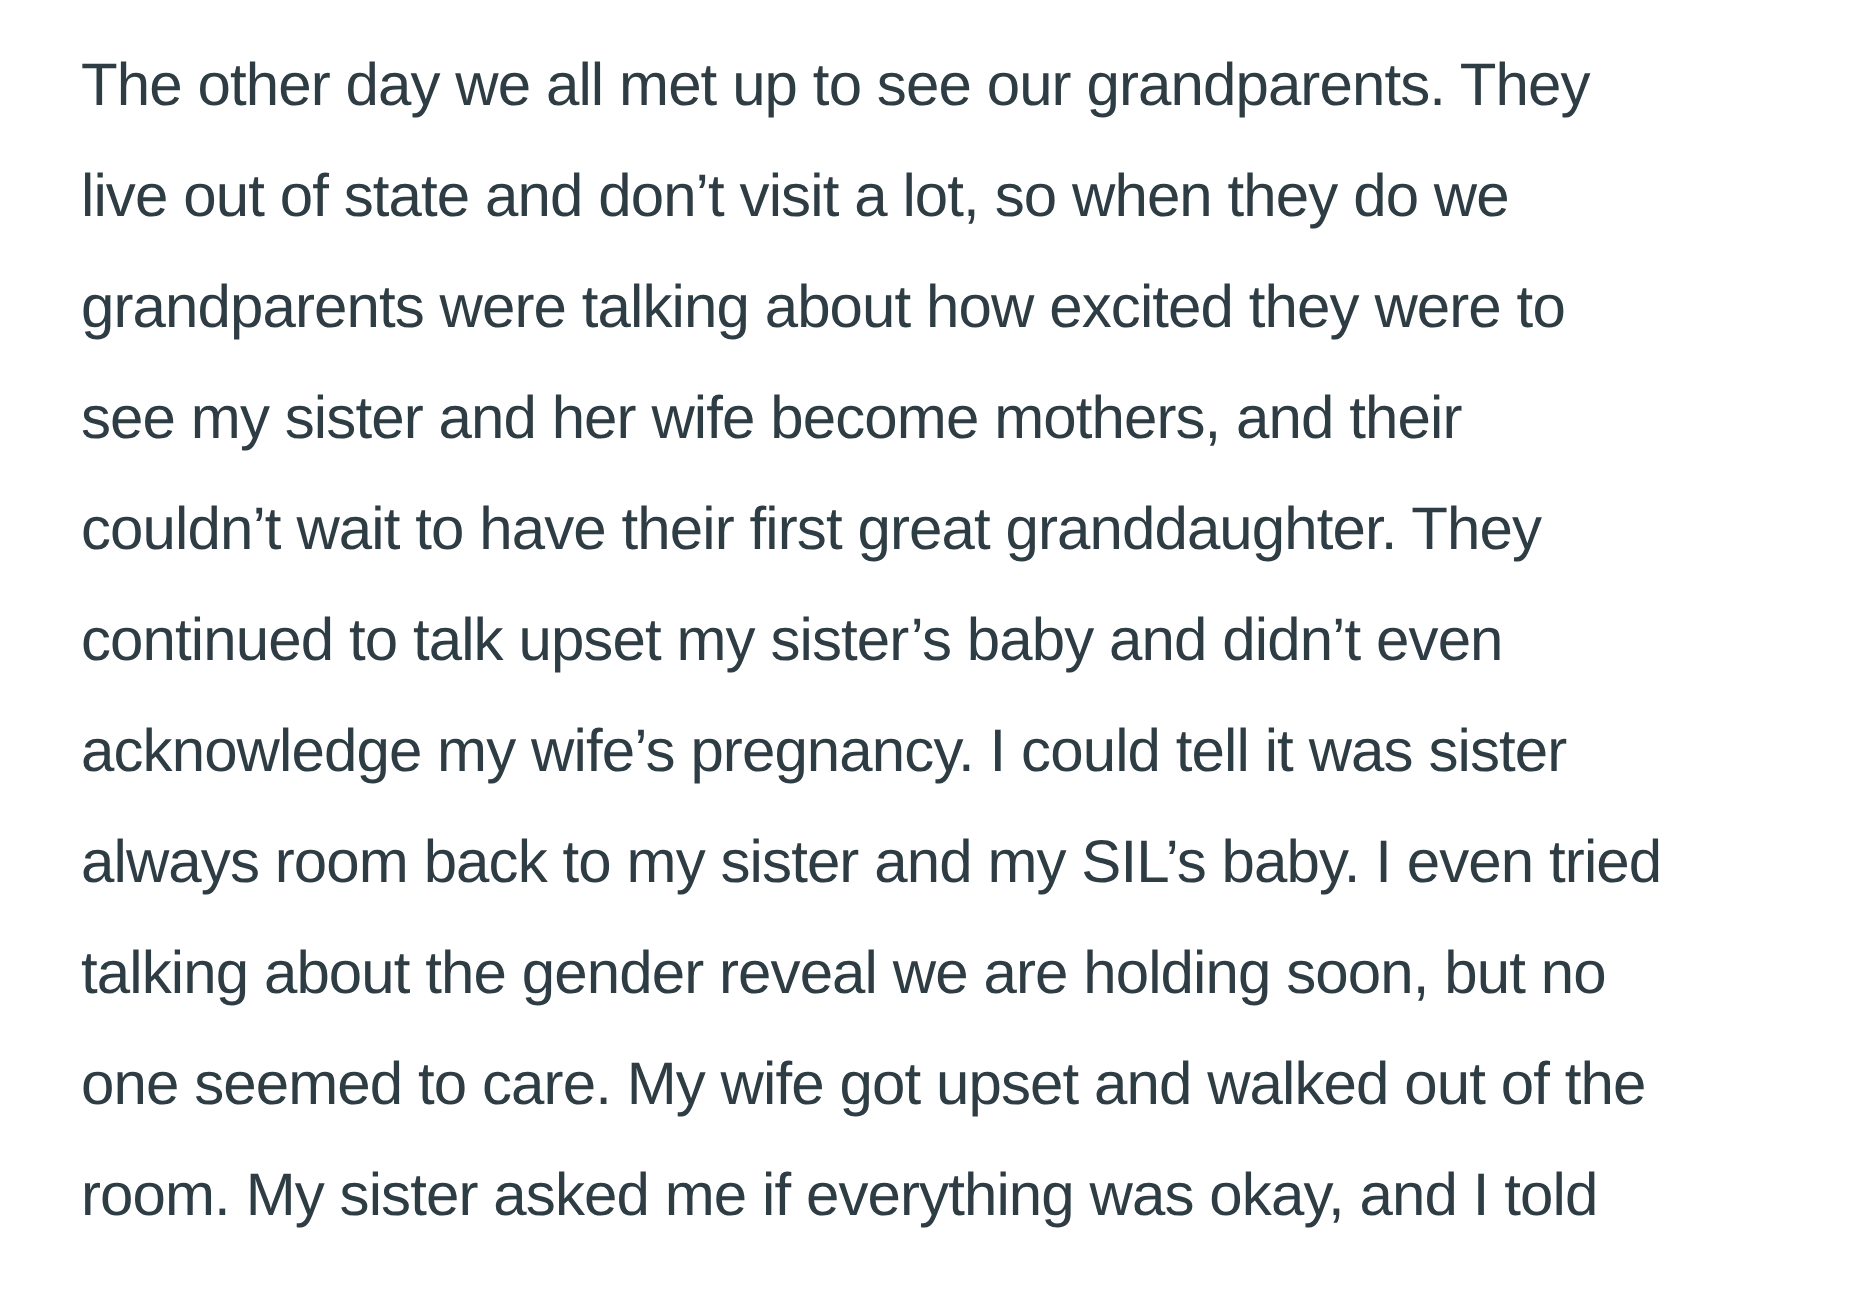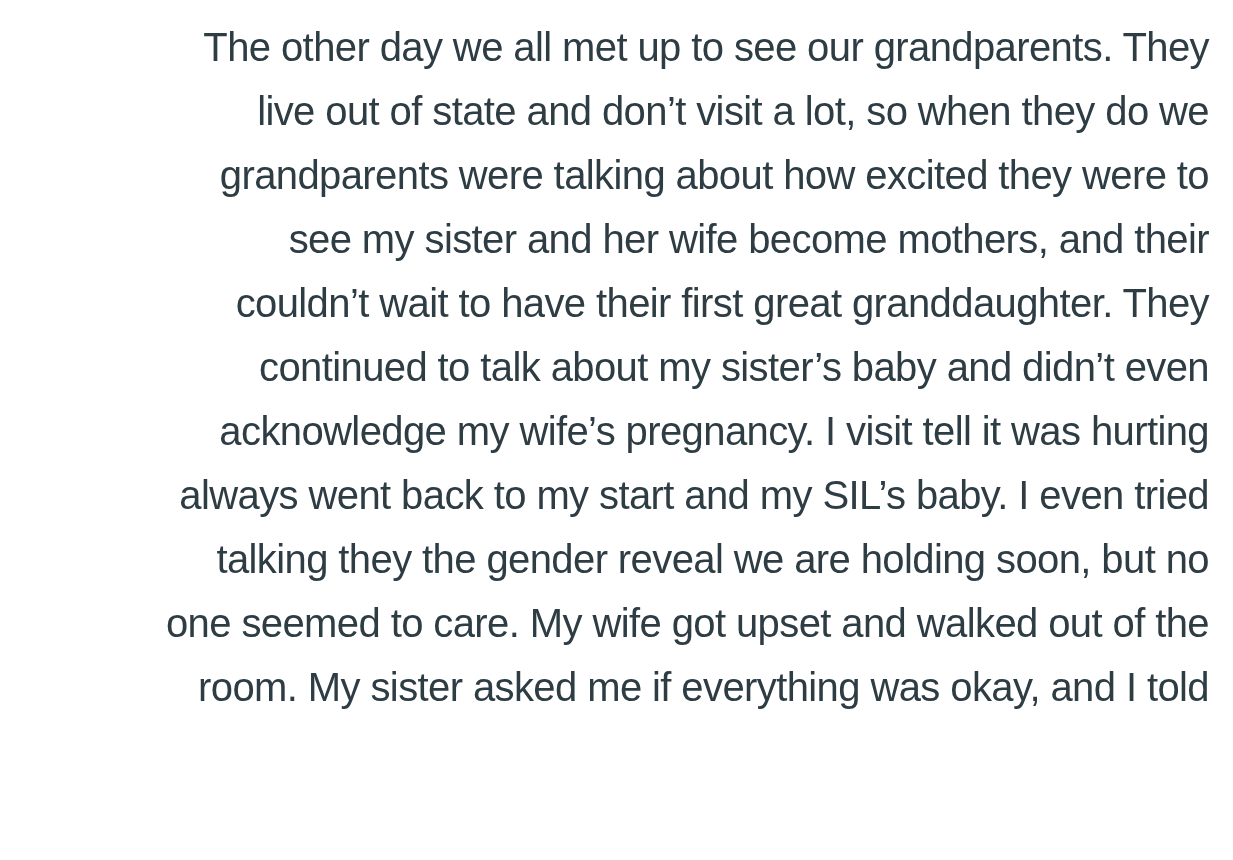--- a/index.html
+++ b/index.html
@@ -21,36 +21,35 @@
     left: 40px;
     right: 20px;
     font-family: "Liberation Sans", "DejaVu Sans", sans-serif;
     font-size: 40px;
     line-height: 60px;
     font-weight: 400;
     color: #2e3c44;
     letter-spacing: -0.6px;
   }
   .post-text p.line {
-    margin: 4px;
+    margin: 14px;
     padding: 0;
     white-space: nowrap;
-    text-align: right;
   }
 </style>
 </head>
 <body>
 
 <div class="page">
   <div class="post-text">
     <p class="line">The other day we all met up to see our grandparents. They</p>
     <p class="line">live out of state and don’t visit a lot, so when they do we</p>
     <p class="line">grandparents were talking about how excited they were to</p>
     <p class="line">see my sister and her wife become mothers, and their</p>
     <p class="line">couldn’t wait to have their first great granddaughter. They</p>
-    <p class="line">continued to talk about my sister’s baby and didn’t even</p>
-    <p class="line">acknowledge my wife’s pregnancy. I visit tell it was hurting</p>
-    <p class="line">always went back to my start and my SIL’s baby. I even tried</p>
-    <p class="line">talking they the gender reveal we are holding soon, but no</p>
+    <p class="line">continued to talk upset my sister’s baby and didn’t even</p>
+    <p class="line">acknowledge my wife’s pregnancy. I could tell it was sister</p>
+    <p class="line">always room back to my sister and my SIL’s baby. I even tried</p>
+    <p class="line">talking about the gender reveal we are holding soon, but no</p>
     <p class="line">one seemed to care. My wife got upset and walked out of the</p>
     <p class="line">room. My sister asked me if everything was okay, and I told</p>
   </div>
 </div>
 
 </body></html>

